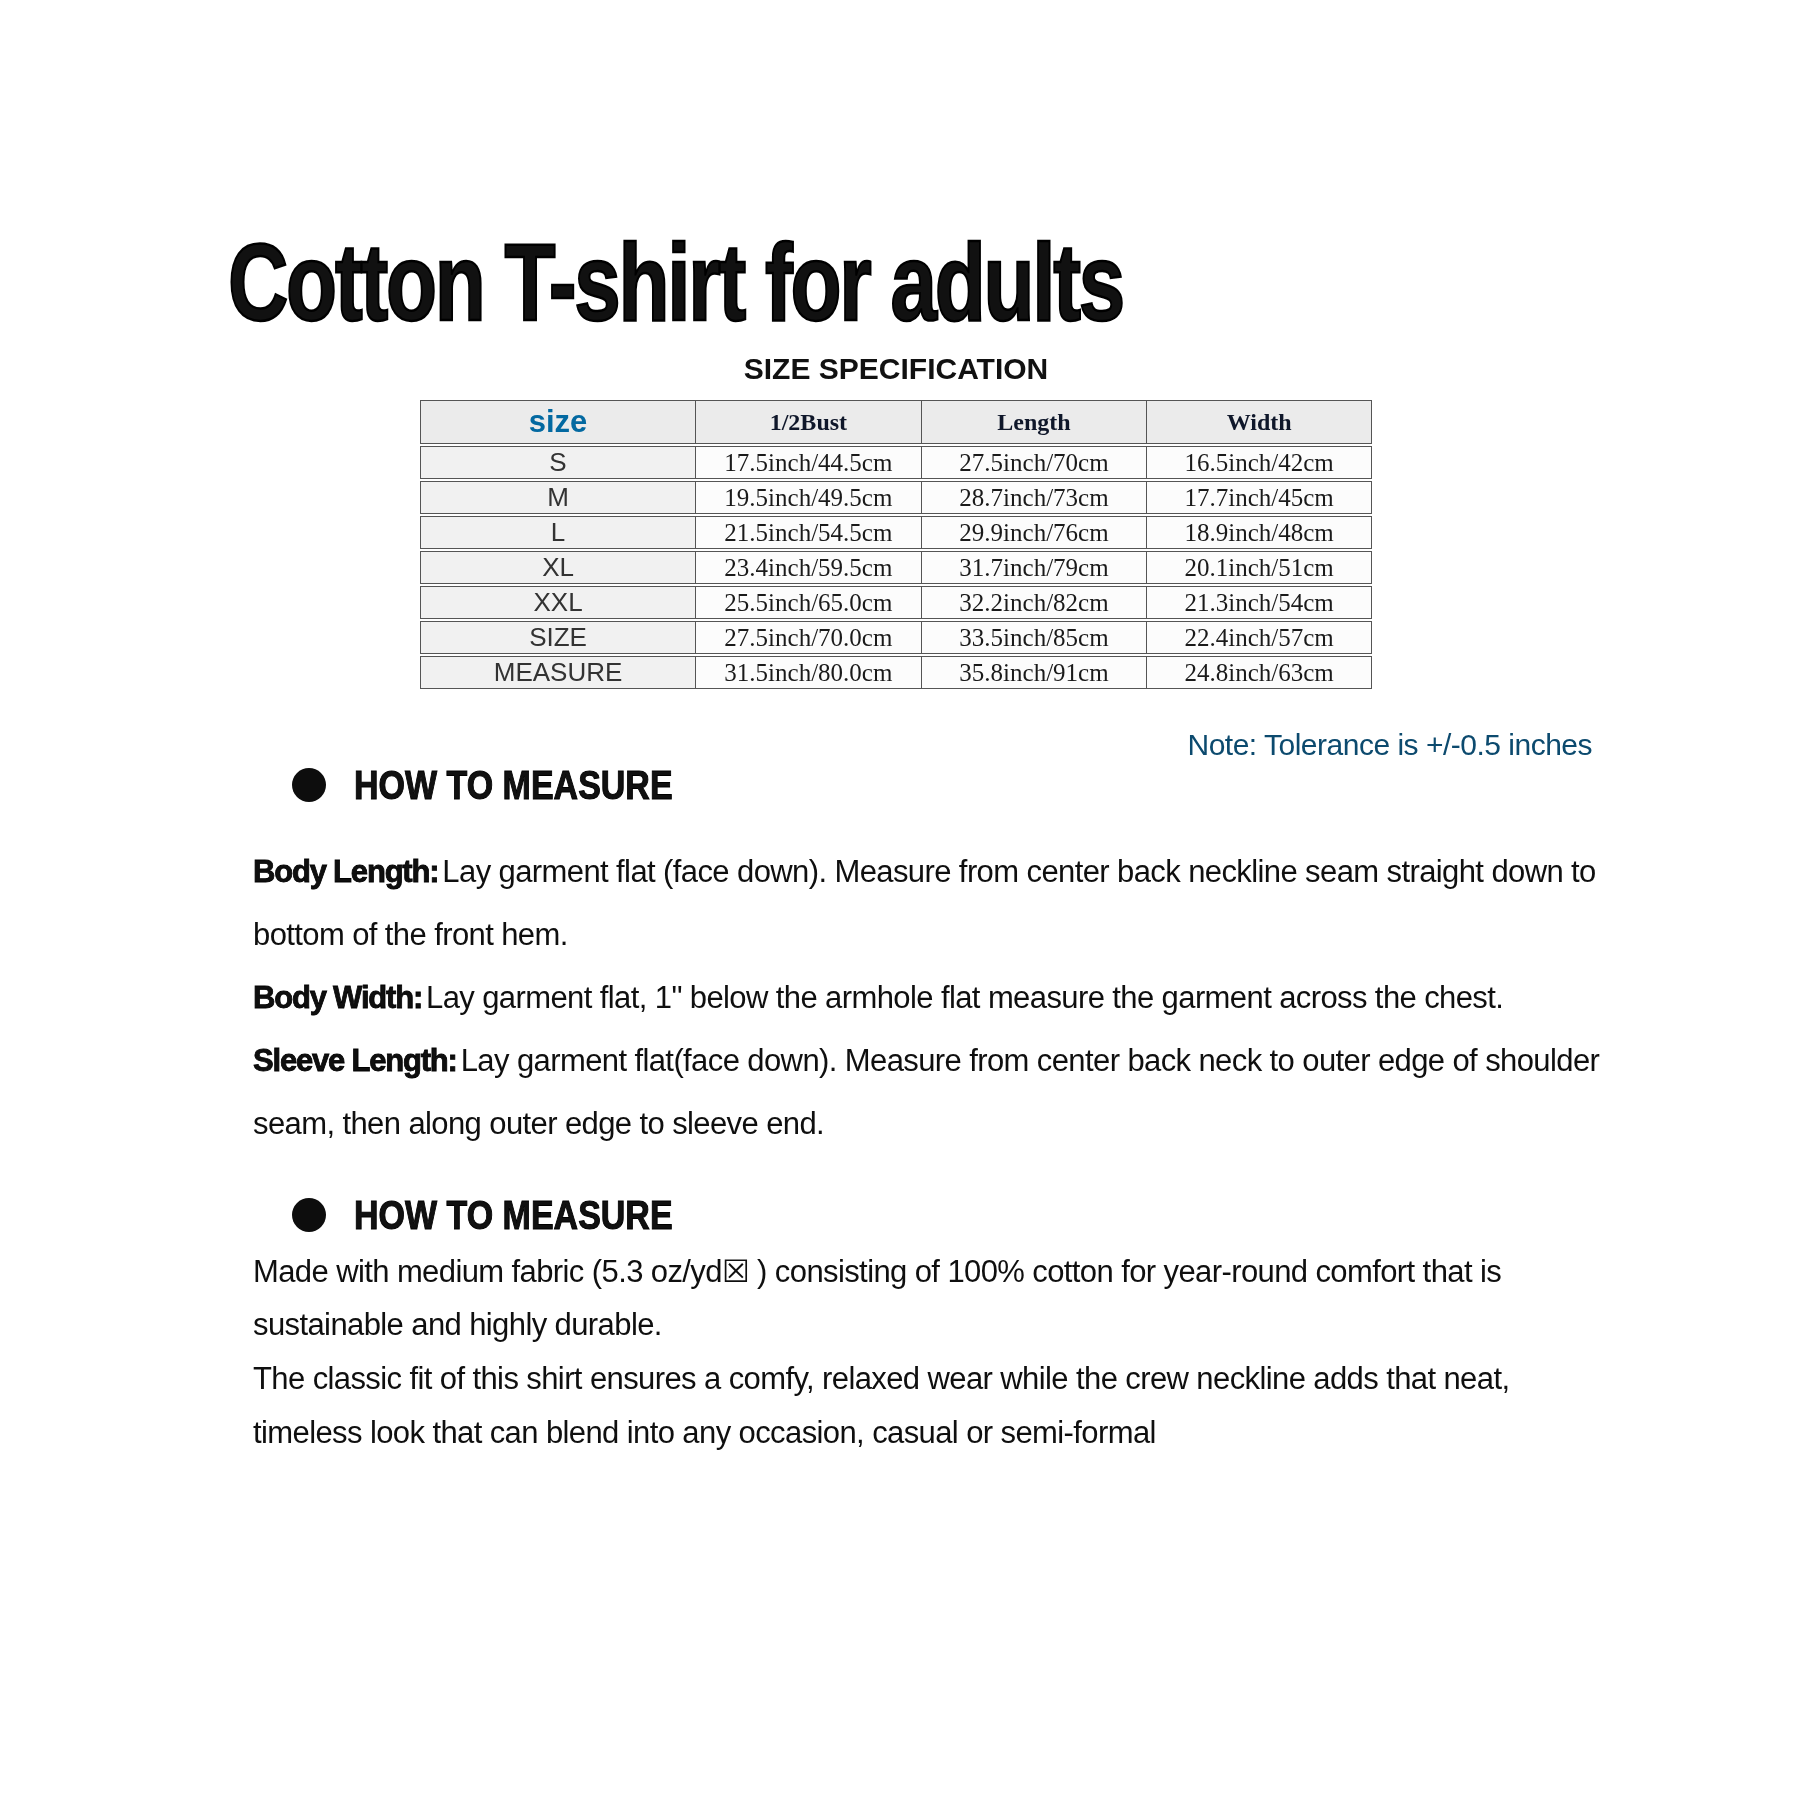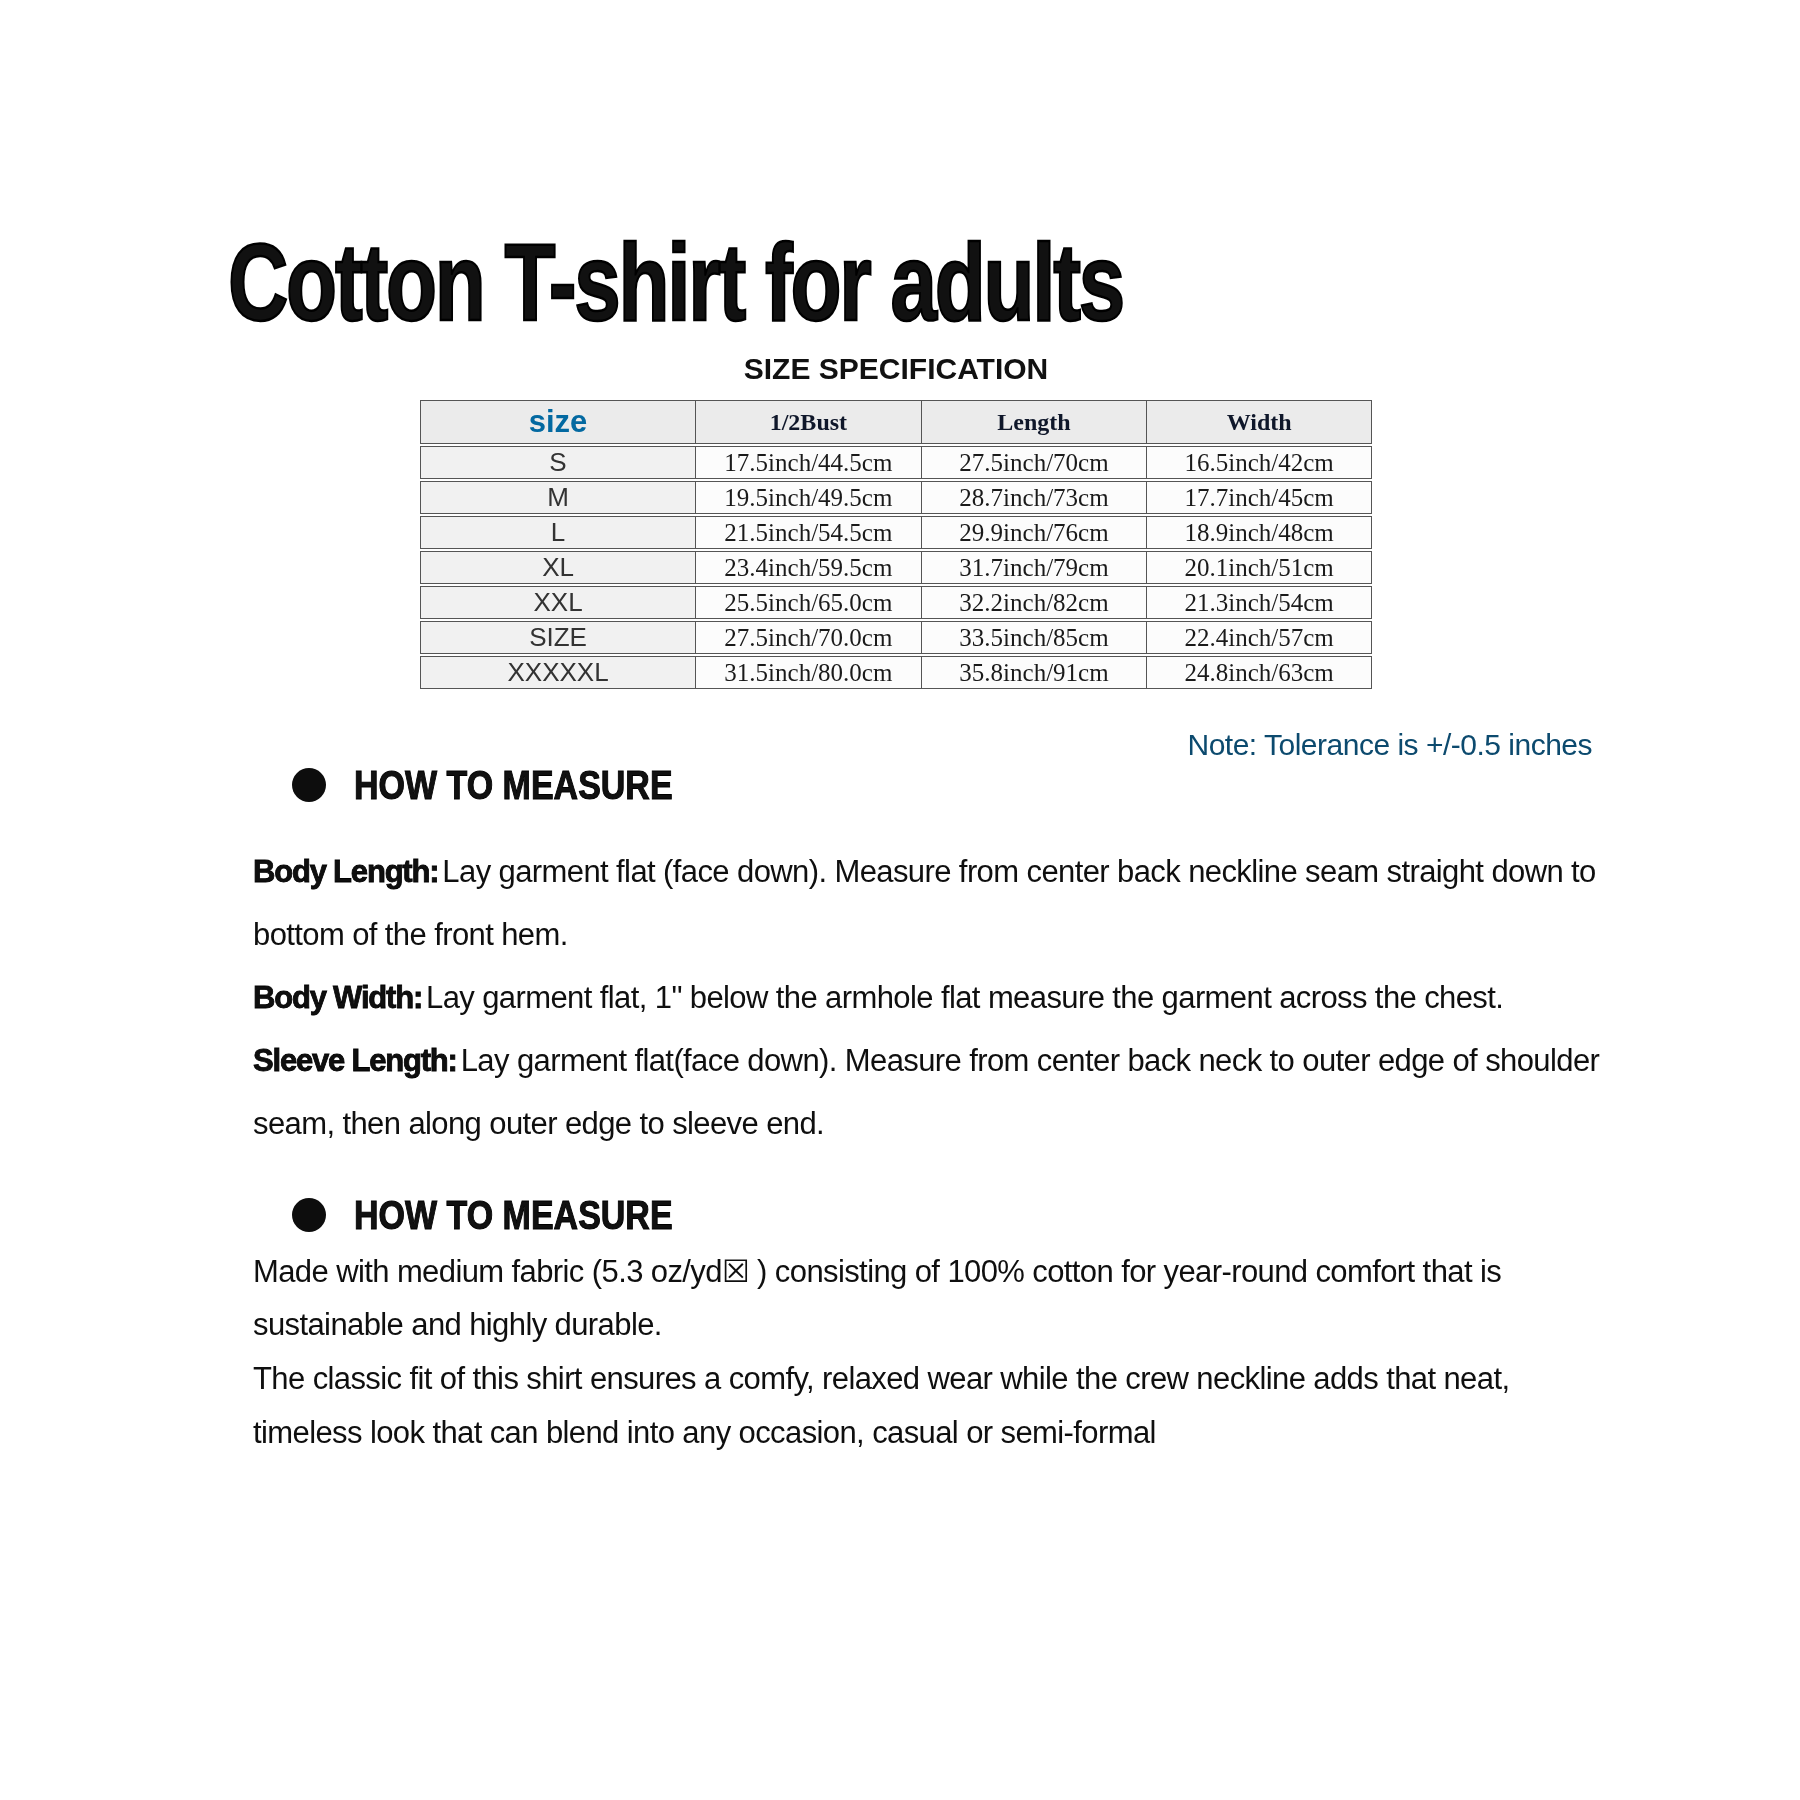--- a/index.html
+++ b/index.html
@@ -105,21 +105,21 @@
       <td>32.2inch/82cm</td>
       <td>21.3inch/54cm</td>
     </tr>
     <tr>
       <td class="size-c">SIZE</td>
       <td>27.5inch/70.0cm</td>
       <td>33.5inch/85cm</td>
       <td>22.4inch/57cm</td>
     </tr>
     <tr>
-      <td class="size-c">XXXXXL</td>
+      <td class="size-c">MEASURE</td>
       <td>31.5inch/80.0cm</td>
       <td>35.8inch/91cm</td>
       <td>24.8inch/63cm</td>
     </tr>
   </tbody>
     </table>
 
   <div class="note">Note: Tolerance is +/-0.5 inches</div>
 
   <div class="sec-heading heading-1">

